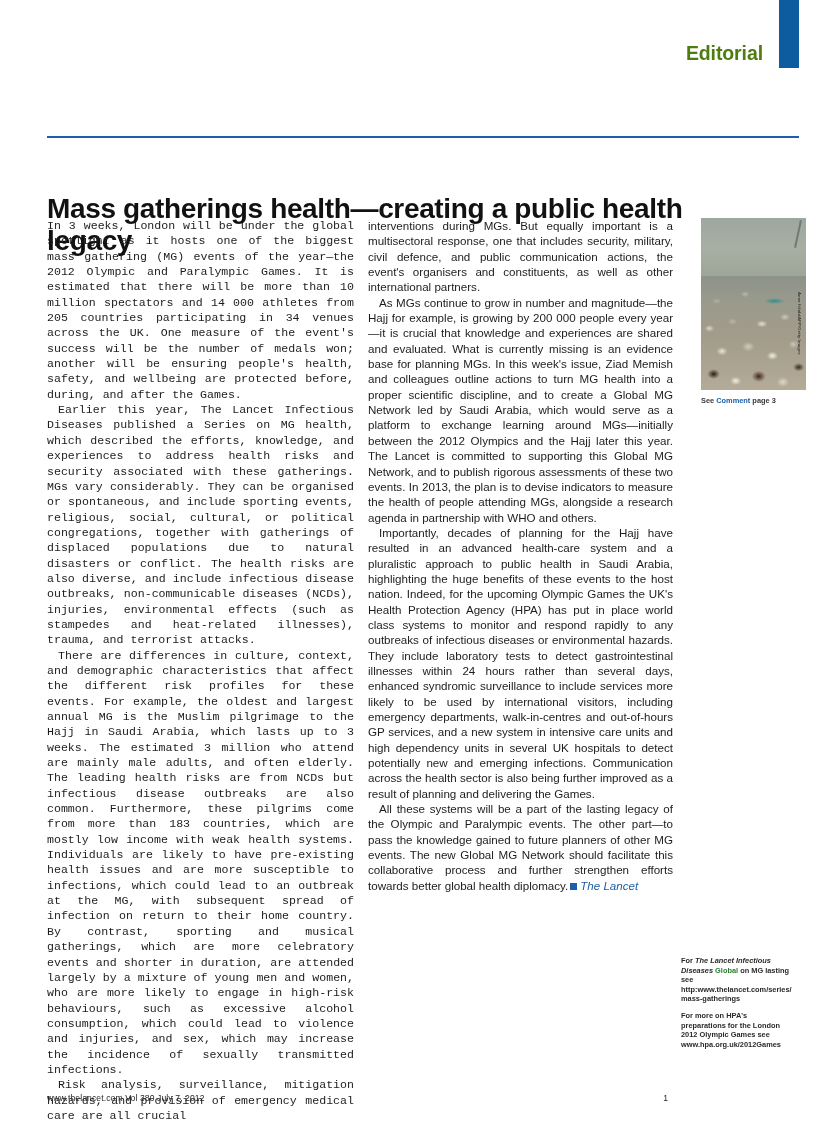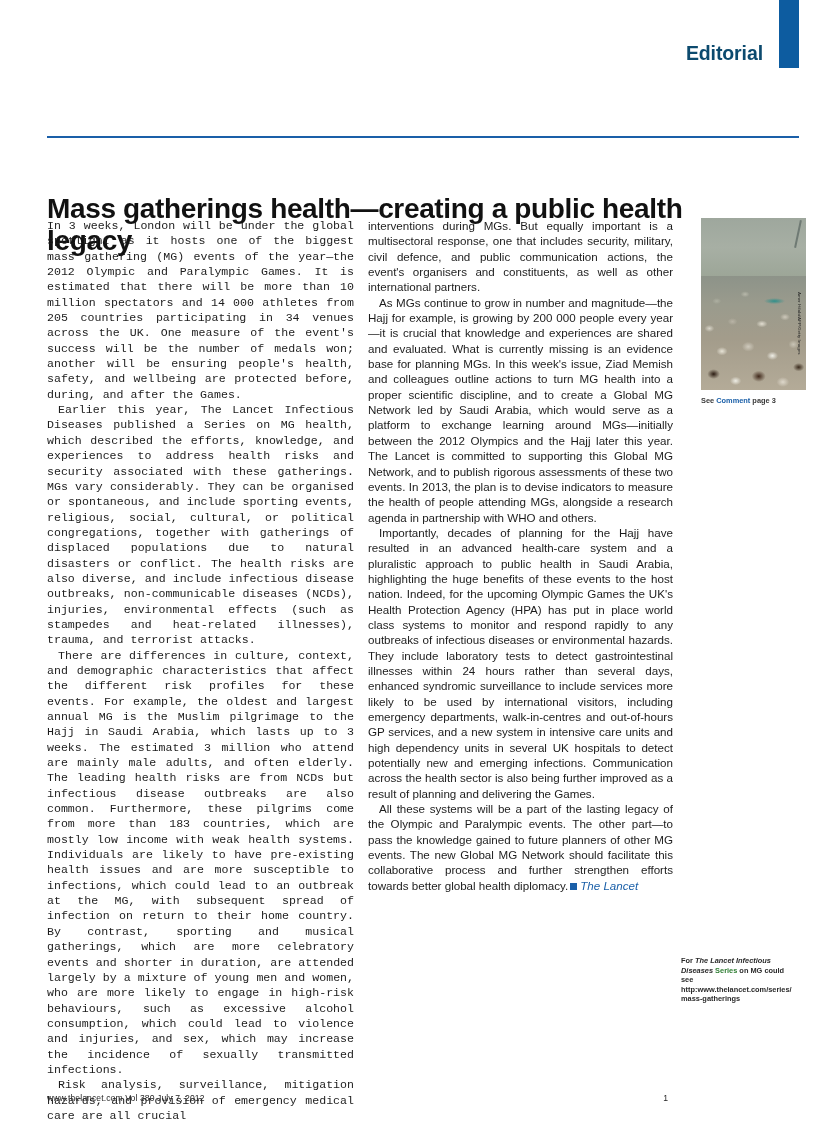--- a/index.html
+++ b/index.html
@@ -30,21 +30,21 @@
     width: 20px;
     height: 68px;
     background: #0d5ca0;
   }
   .header-title {
     position: absolute;
     top: 42px;
     right: 72px;
     font-size: 19.5px;
     font-weight: bold;
-    color: #0c4a6e;
+    color: #4d7c0f;
     letter-spacing: -0.1px;
     font-family: "Liberation Sans", sans-serif;
   }
   .header-rule {
     position: absolute;
     top: 136px;
     left: 47px;
     width: 752px;
     height: 2.2px;
     background: #1a5fa8;
@@ -266,21 +266,22 @@
       <div class="sky"></div>
       <div class="pole"></div>
       <div class="crowd"></div>
     </div>
     <div class="photo-credit">Amer Hilabi/AFP/Getty Images</div>
   </div>
 
   <div class="photo-caption"><span>See </span><span class="cap-link">Comment</span><span> page 3</span></div>
 
   <div class="margin-notes">
-    <div class="margin-note"><span>For </span><span class="note-em">The Lancet Infectious Diseases </span><span class="note-link">Series</span><span> on MG could see http:www.thelancet.com/series/mass-gatherings</span></div>
+    <div class="margin-note"><span>For </span><span class="note-em">The Lancet Infectious Diseases </span><span class="note-link">Global</span><span> on MG lasting see http:www.thelancet.com/series/mass-gatherings</span></div>
+    <div class="margin-note">For more on HPA's preparations for the London 2012 Olympic Games see www.hpa.org.uk/2012Games</div>
   </div>
 
 </div>
 
 <div class="page-footer">
   <div class="footer-left">www.thelancet.com   Vol 380   July 7, 2012</div>
   <div class="footer-page">1</div>
 </div>
 
 </body></html>

